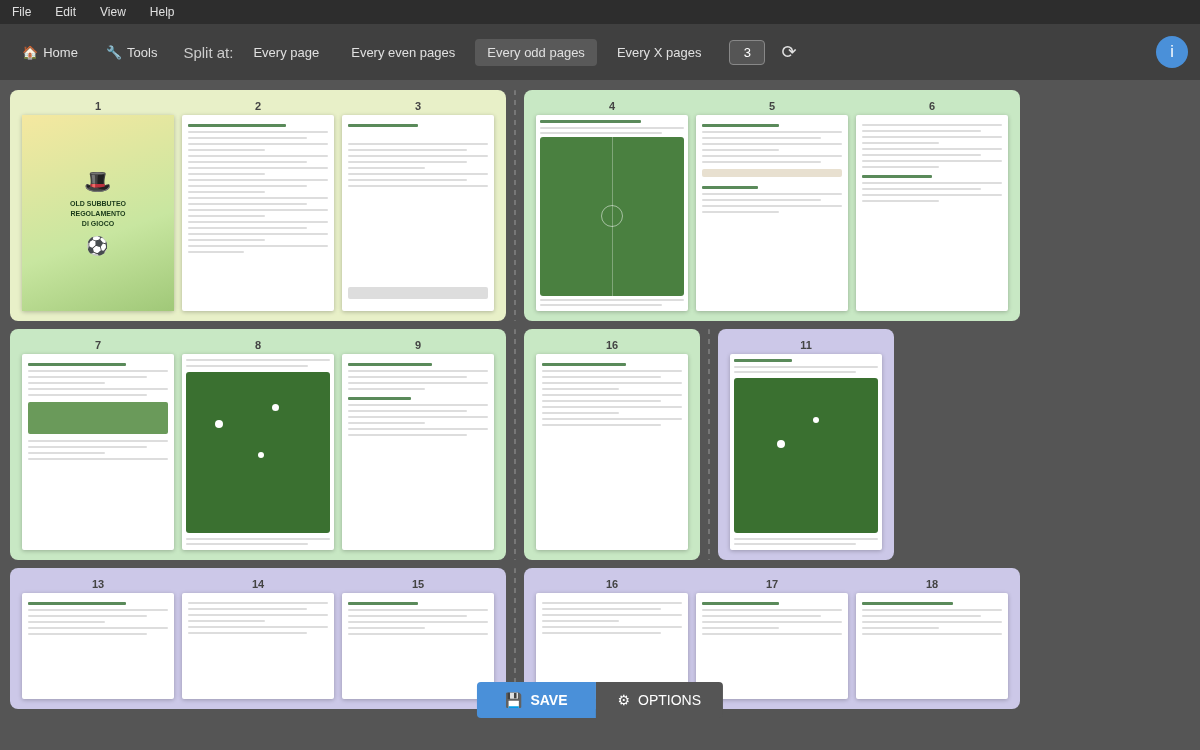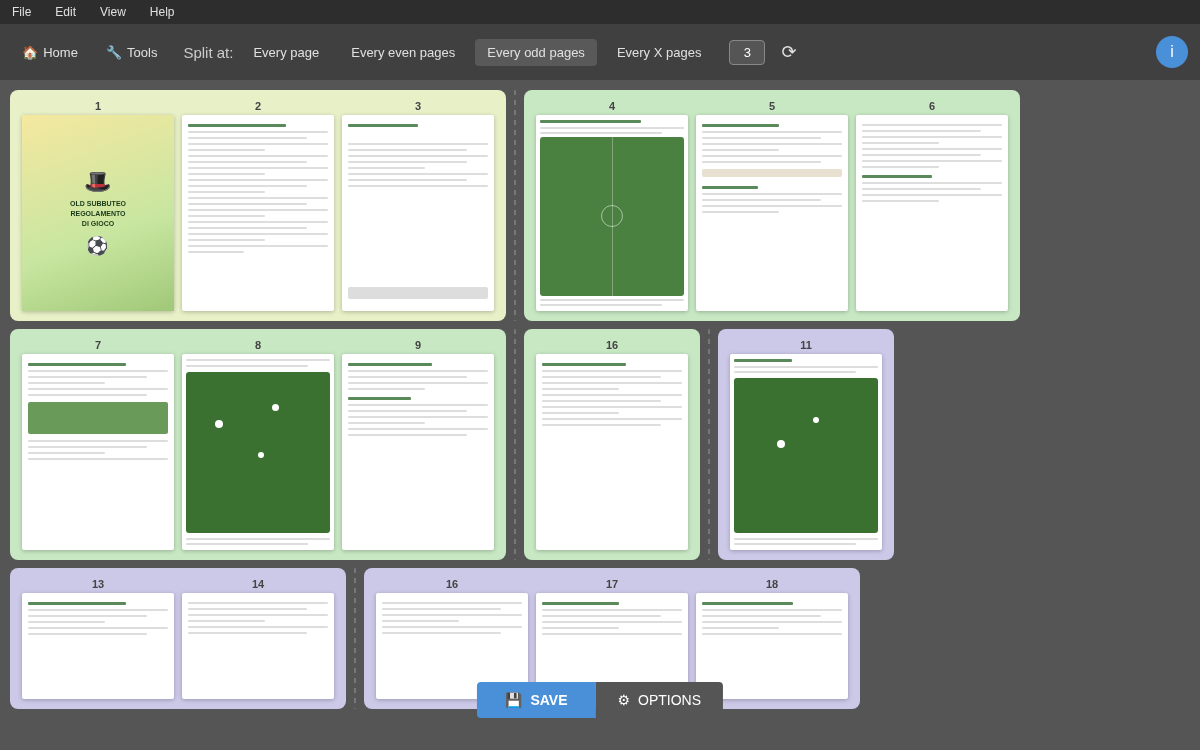--- a/index.html
+++ b/index.html
@@ -576,20 +576,33 @@
             <div class="line f"></div>
             <div class="line m"></div>
             <div class="line f"></div>
             <div class="line s"></div>
             <div class="line f"></div>
             <div class="line m"></div>
           </div>
         </div>
       </div>
 
+      <div class="page-container">
+        <span class="page-number">15</span>
+        <div class="page-preview preview-sm">
+          <div class="inner-lines">
+            <div class="line h grn" style="width:50%"></div>
+            <div class="line f"></div>
+            <div class="line m"></div>
+            <div class="line f"></div>
+            <div class="line s"></div>
+            <div class="line f"></div>
+          </div>
+        </div>
+      </div>
     </div>
 
     <div class="vert-divider"></div>
 
     <div class="group-section bg-lavender">
 
       <div class="page-container">
         <span class="page-number">16</span>
         <div class="page-preview preview-sm">
           <div class="inner-lines">

